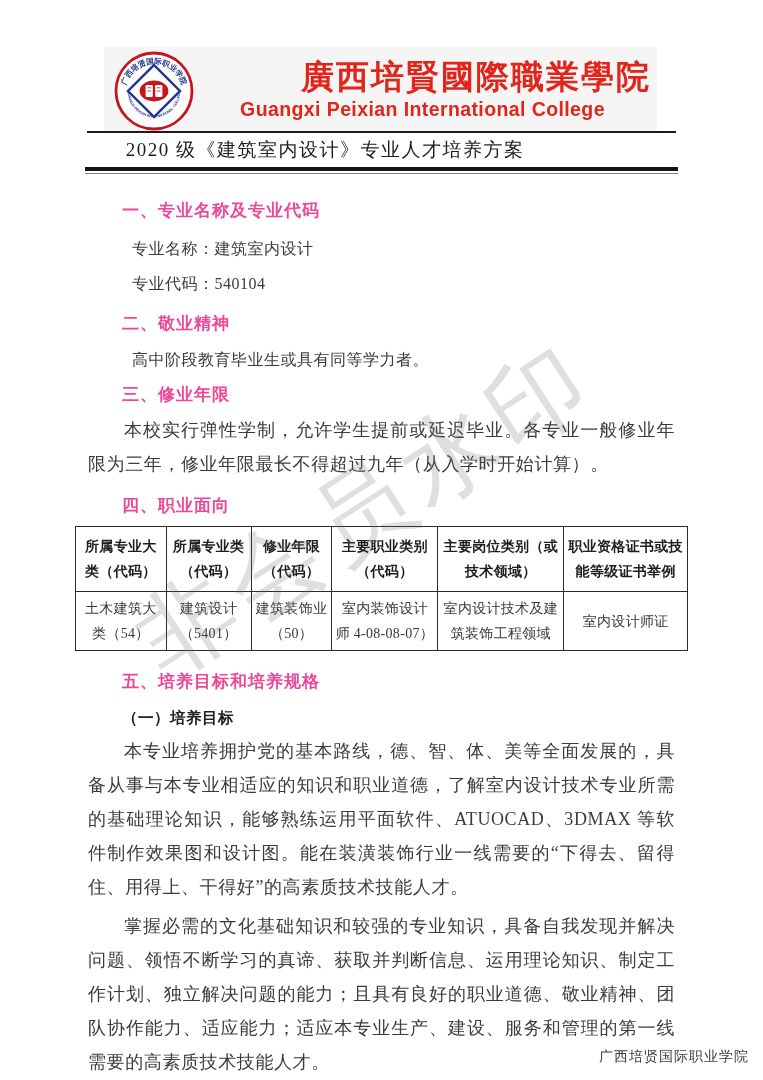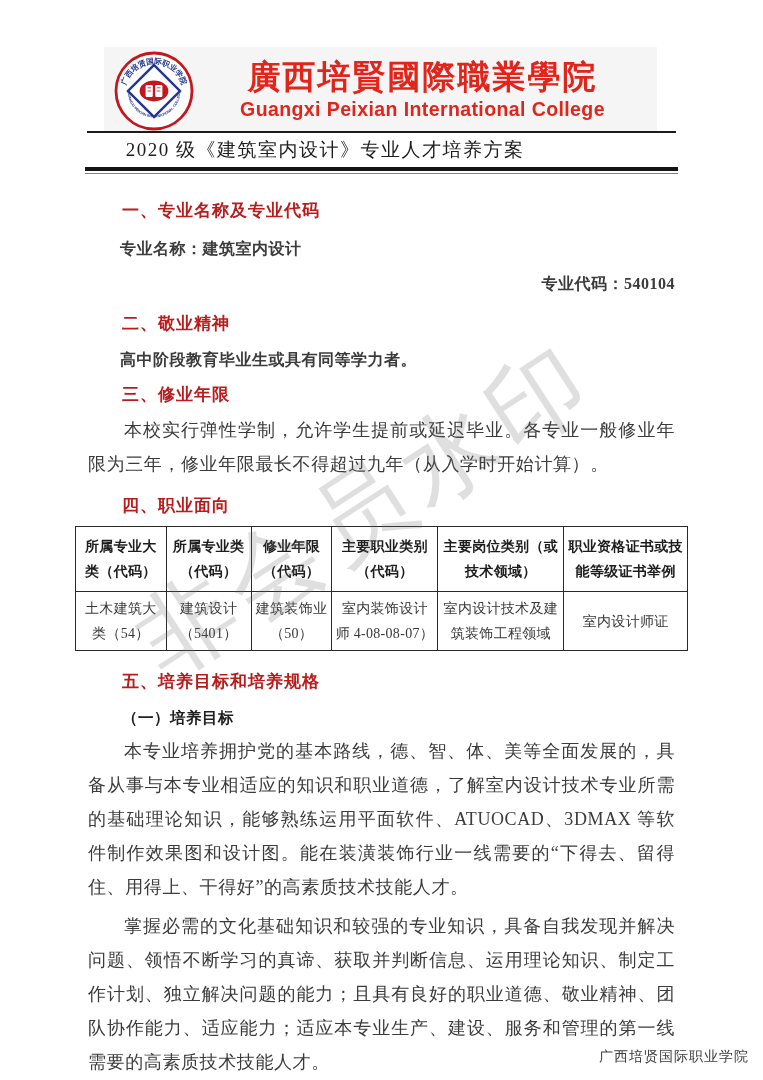--- a/index.html
+++ b/index.html
@@ -12,54 +12,55 @@
   
   .header-band{
     position:absolute;left:104px;top:47px;width:553px;height:86px;
     background:#f5f5f6;display:flex;align-items:center;z-index:1;
   }
   .logo-wrap{flex:none;width:80px;height:80px;margin-left:10px;margin-top:2px;}
   .header-text{flex:1;text-align:center;color:#e1251b;padding-right:6px;}
   .college-zh{
     font-size:33px;font-weight:bold;letter-spacing:2px;line-height:1.15;
     font-family:"Liberation Serif","DejaVu Serif",serif;
+    text-align:right;
   }
   .college-en{
     font-size:19.5px;font-weight:bold;letter-spacing:0.4px;margin-top:1px;
     font-family:"Liberation Sans","DejaVu Sans",sans-serif;
   }
   .rule-thin{position:absolute;left:87px;top:131px;width:589px;border-top:2px solid #1c1c1c;z-index:2;}
   .doc-title{
     position:absolute;left:0;top:137px;width:650px;text-align:center;
     font-size:19px;color:#1d1d1d;letter-spacing:1.5px;z-index:2;font-weight:500;
   }
   .rule-double{
     position:absolute;left:85px;top:167px;width:593px;height:2px;
     border-top:4px solid #141414;border-bottom:1px solid #808080;z-index:2;
   }
 
   
   .content{position:absolute;left:88px;top:185px;width:587px;z-index:1;}
   .section-heading{
     font-family:"Liberation Sans","DejaVu Sans",sans-serif;
-    font-size:17px;font-weight:bold;color:#b91c1c;letter-spacing:1px;
+    font-size:17px;font-weight:bold;color:#ec4899;letter-spacing:1px;
     padding-left:34px;margin:0;
   }
-  .kv-line{font-size:16px;margin:0;text-indent:2em;letter-spacing:0.5px;font-weight:bold;}
+  .kv-line{font-size:16px;margin:12px;text-indent:2em;letter-spacing:0.5px;}
   .para{
     font-size:18px;line-height:34px;margin:0;text-indent:2em;
     text-align:justify;letter-spacing:0.6px;
   }
   .sub-heading{
     font-size:15.5px;font-weight:bold;color:#202020;padding-left:34px;margin:0;
     letter-spacing:0.5px;
   }
   .mt-s1h{margin-top:14px;}
   .mt-name{margin-top:17px;}
-  .mt-code{margin-top:14px;text-align:right;}
+  .mt-code{margin-top:14px;}
   .mt-s2h{margin-top:17px;}
   .mt-s2b{margin-top:15px;}
   .mt-s3h{margin-top:12px;font-family:Liberation Mono, monospace;}
   .mt-s3p{margin-top:7px;}
   .mt-s4h{margin-top:13px;}
   .mt-tbl{margin-top:9px;padding-left:44px;}
   .mt-s5h{margin-top:19px;}
   .mt-sub1{margin-top:15px;}
   .mt-p1{margin-top:5px;}
   .mt-sub2{margin-top:14px;}

